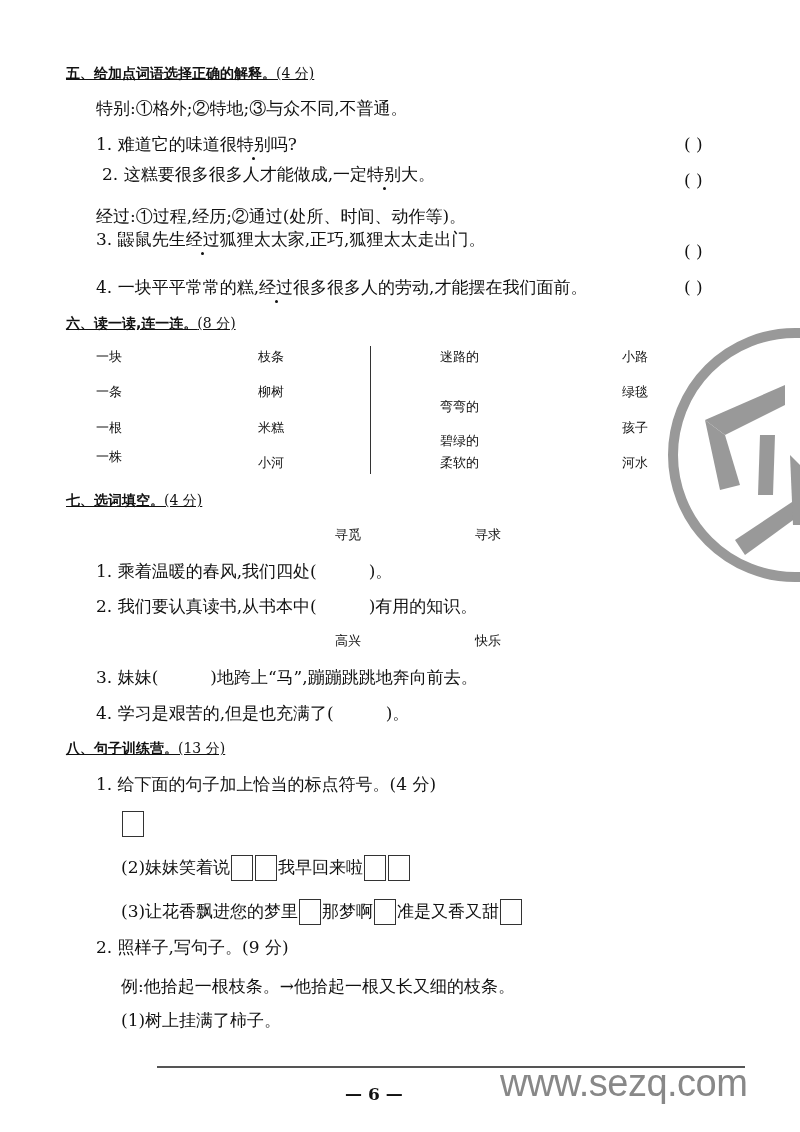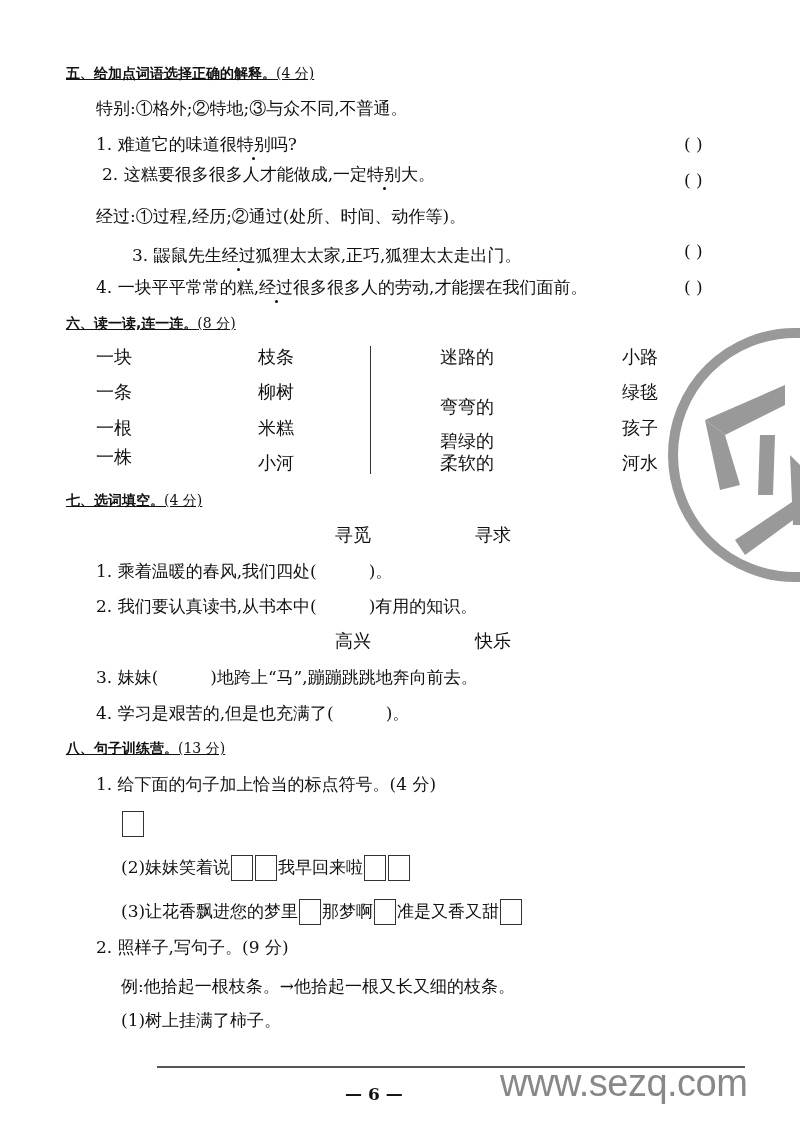--- a/index.html
+++ b/index.html
@@ -9,21 +9,21 @@
   .h { font-family: "DejaVu Sans", "Liberation Sans", sans-serif; font-weight: bold; font-size: 14px; text-decoration: underline; }
   .h .score { font-family: "DejaVu Serif", "Liberation Serif", serif; font-weight: normal; }
   .dot { position: relative; }
   .dot::after { content: ""; position: absolute; left: 50%; bottom: -6px; width: 3px; height: 3px;
                 margin-left: -1.5px; background: #111; border-radius: 50%; }
   .paren { position: absolute; font-size: 17px; line-height: 22px; }
   .blank { display: inline-block; width: 52px; }
   .box { display: inline-block; width: 22px; height: 26px; border: 1.5px solid #333; vertical-align: middle;
          margin: 0 1px; box-sizing: border-box; }
   .divider { position: absolute; left: 370px; top: 346px; width: 1px; height: 128px; background: #333; }
-  .word { position: absolute; font-size: 18px; line-height: 22px; font-family: Liberation Serif, serif; }
+  .word { position: absolute; font-size: 13px; line-height: 22px; font-family: Liberation Serif, serif; }
   .footer-line { position: absolute; left: 157px; top: 1066px; width: 588px; height: 2px; background: #555; }
   .pagenum { position: absolute; left: 345px; top: 1084px; font-weight: bold; font-size: 17px; }
   .wm { position: absolute; left: 500px; top: 1062px; font-family: "Liberation Sans", sans-serif;
         font-size: 38px; color: #888; letter-spacing: -0.5px; }
   .stamp { position: absolute; left: 665px; top: 325px; width: 260px; height: 260px; }
 </style>
 </head>
 <body>
 
 <div class="ln h" style="left:66px;top:62px;">
@@ -36,21 +36,21 @@
 </div>
 <div class="paren" style="left:684px;top:133px;">(      )</div>
 
 <div class="ln" style="left:96px;top:163px;margin-left:6px;">
   <span>2.</span>&nbsp;<span>这糕要很多很多人才能做成,一定</span><span class="dot">特别</span><span>大。</span>
 </div>
 <div class="paren" style="left:684px;top:169px;">(      )</div>
 
 <div class="ln" style="left:96px;top:205px;">经过:①过程,经历;②通过(处所、时间、动作等)。</div>
 
-<div class="ln" style="left:96px;top:244px;margin-left:36px;">
+<div class="ln" style="left:96px;top:228px;">
   <span>3.</span>&nbsp;<span>鼹鼠先生</span><span class="dot">经过</span><span>狐狸太太家,正巧,狐狸太太走出门。</span>
 </div>
 <div class="paren" style="left:684px;top:240px;">(      )</div>
 
 <div class="ln" style="left:96px;top:276px;">
   <span>4.</span>&nbsp;<span>一块平平常常的糕,</span><span class="dot">经过</span><span>很多很多人的劳动,才能摆在我们面前。</span>
 </div>
 <div class="paren" style="left:684px;top:276px;">(      )</div>
 
 <div class="ln h" style="left:66px;top:312px;">

